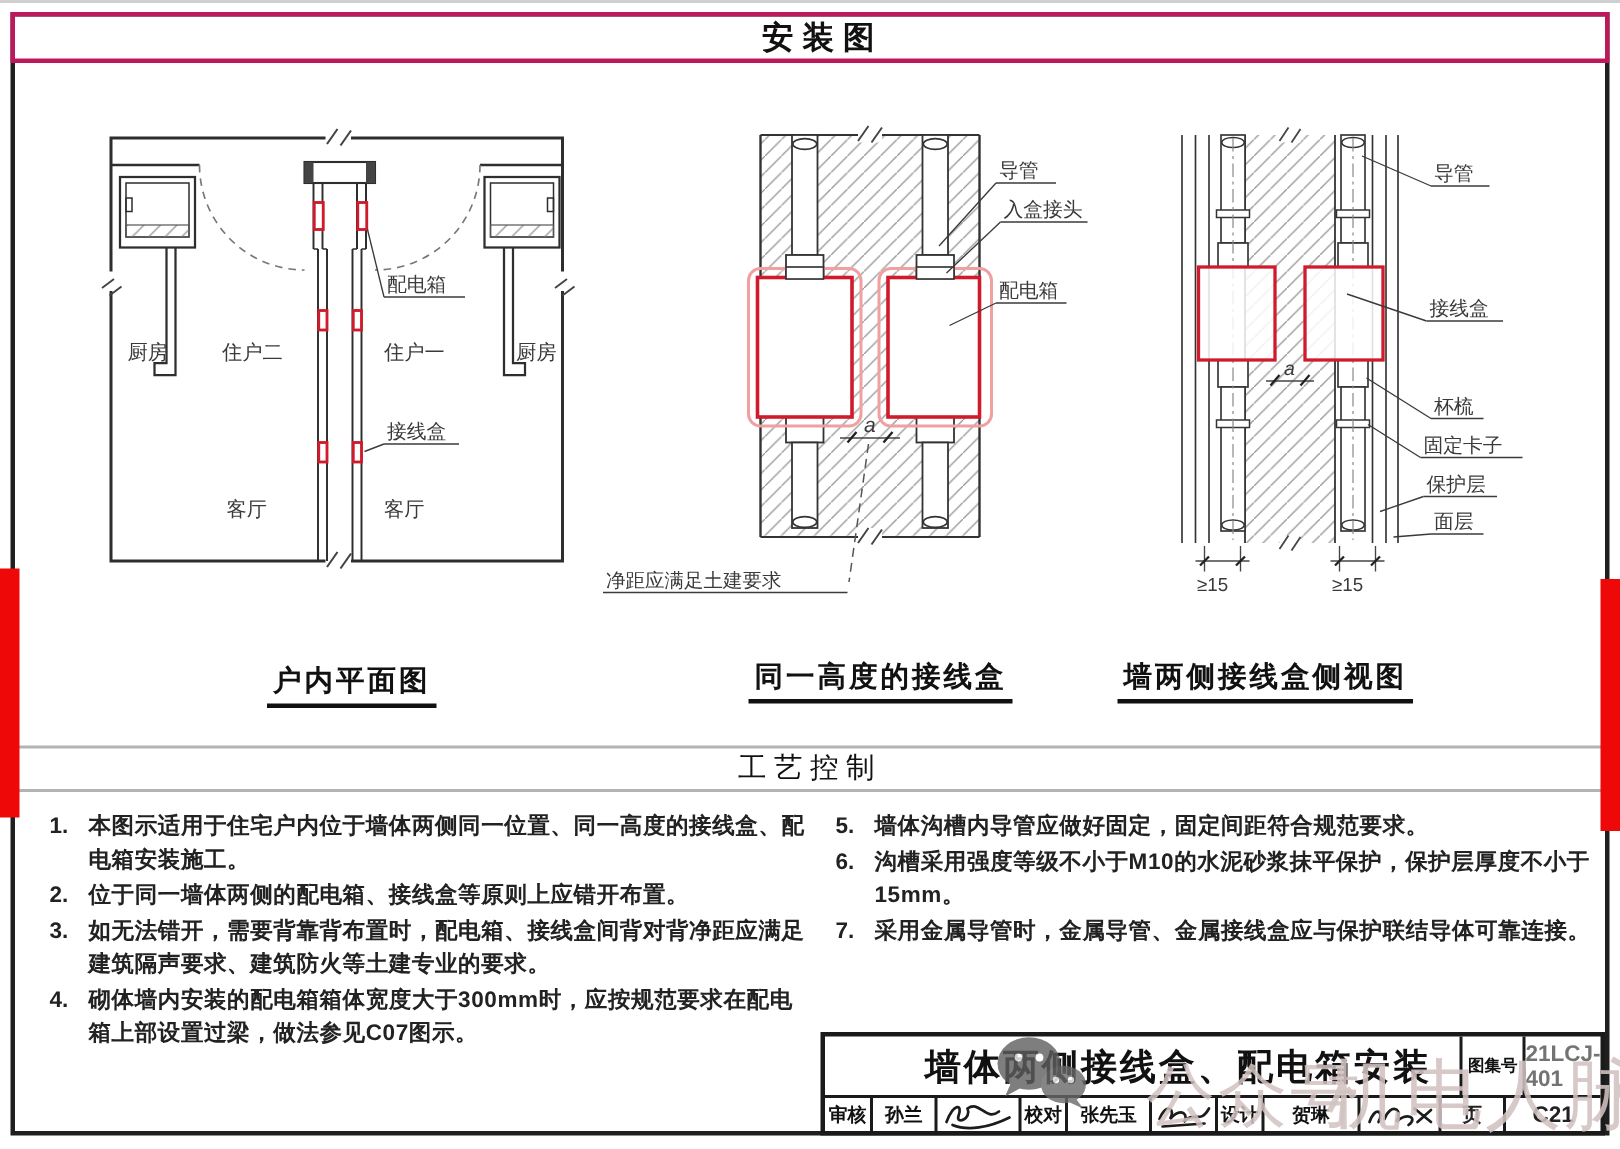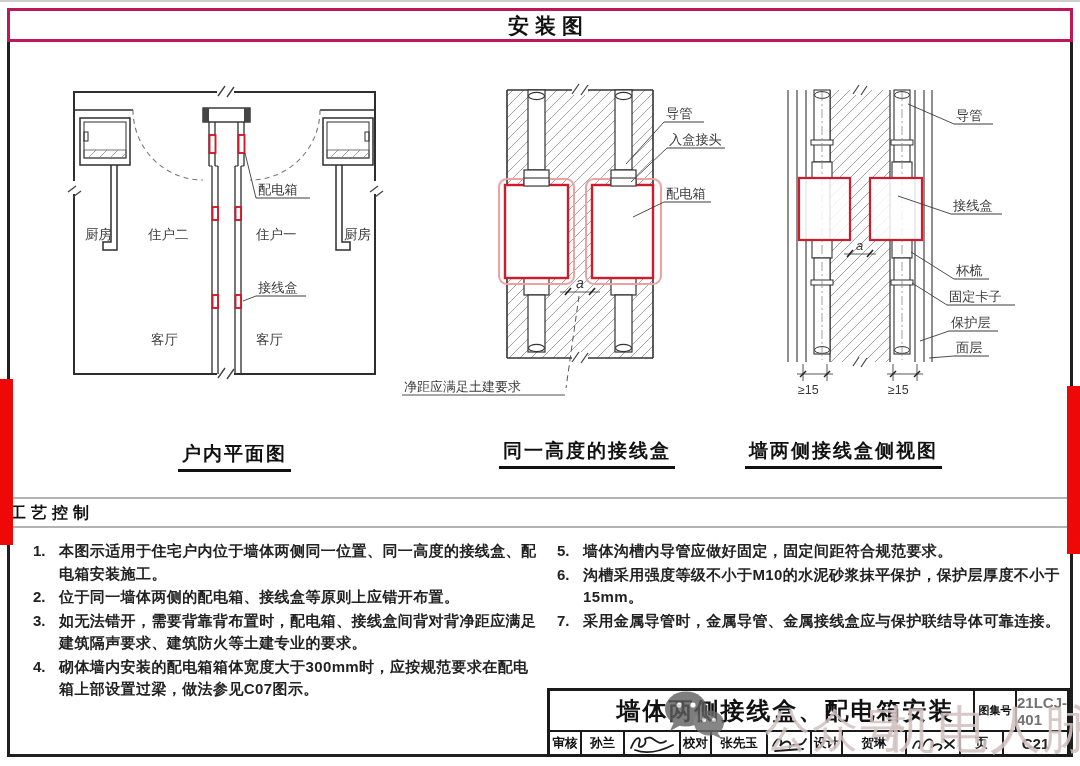--- a/index.html
+++ b/index.html
@@ -8,21 +8,21 @@
   .abs { position:absolute; }
   #page { position:relative; width:1080px; height:766px; background:#fff; }
   #scan-top { top:0; left:0; width:1080px; height:2px; background:#cfcfcf; }
   #sheet-border { left:7px; top:8px; width:1066px; height:749px; border:3px solid #1f1f1f; }
   #top-bar { left:7px; top:8px; width:1066px; height:34px; border:3px solid #be185d;
     text-align:center; font-weight:bold; font-size:21px; letter-spacing:6px; line-height:30px; color:#111;padding-left:17px; }
   .dwg-title { position:absolute; font-weight:bold; font-size:19px; color:#111;
     letter-spacing:2px; border-bottom:3px solid #111; padding:0 4px 2px 4px; }
   #proc-bar { left:10px; top:497px; width:1060px; height:31px;
     border-top:2px solid #b3b3b3; border-bottom:2px solid #b3b3b3;
-    text-align:left; font-weight:bold; font-size:16px; letter-spacing:5px; line-height:28px; color:#111; }
+    text-align:center; font-weight:normal; font-size:19px; letter-spacing:5px; line-height:28px; color:#111; }
   .notes-col { position:absolute; top:540px; width:508px; }
   .note { display:flex; margin-bottom:1px; }
   .note .no { width:26px; flex:none; font-weight:bold; font-size:15px; line-height:22.5px; }
   .note .nt { font-weight:bold; font-size:15px; line-height:22.5px; letter-spacing:0.4px; }
   
   #tblock { left:547px; top:688px; width:523px; height:69px; border:3px solid #1a1a1a;
     display:flex; flex-direction:column; background:transparent; }
   #tb-r1 { display:flex; height:40px; }
   #tb-r2 { display:flex; flex:1; border-top:2px solid #1a1a1a; }
   .tb-cell { border-left:2px solid #1a1a1a; display:flex; align-items:center; justify-content:center; }

